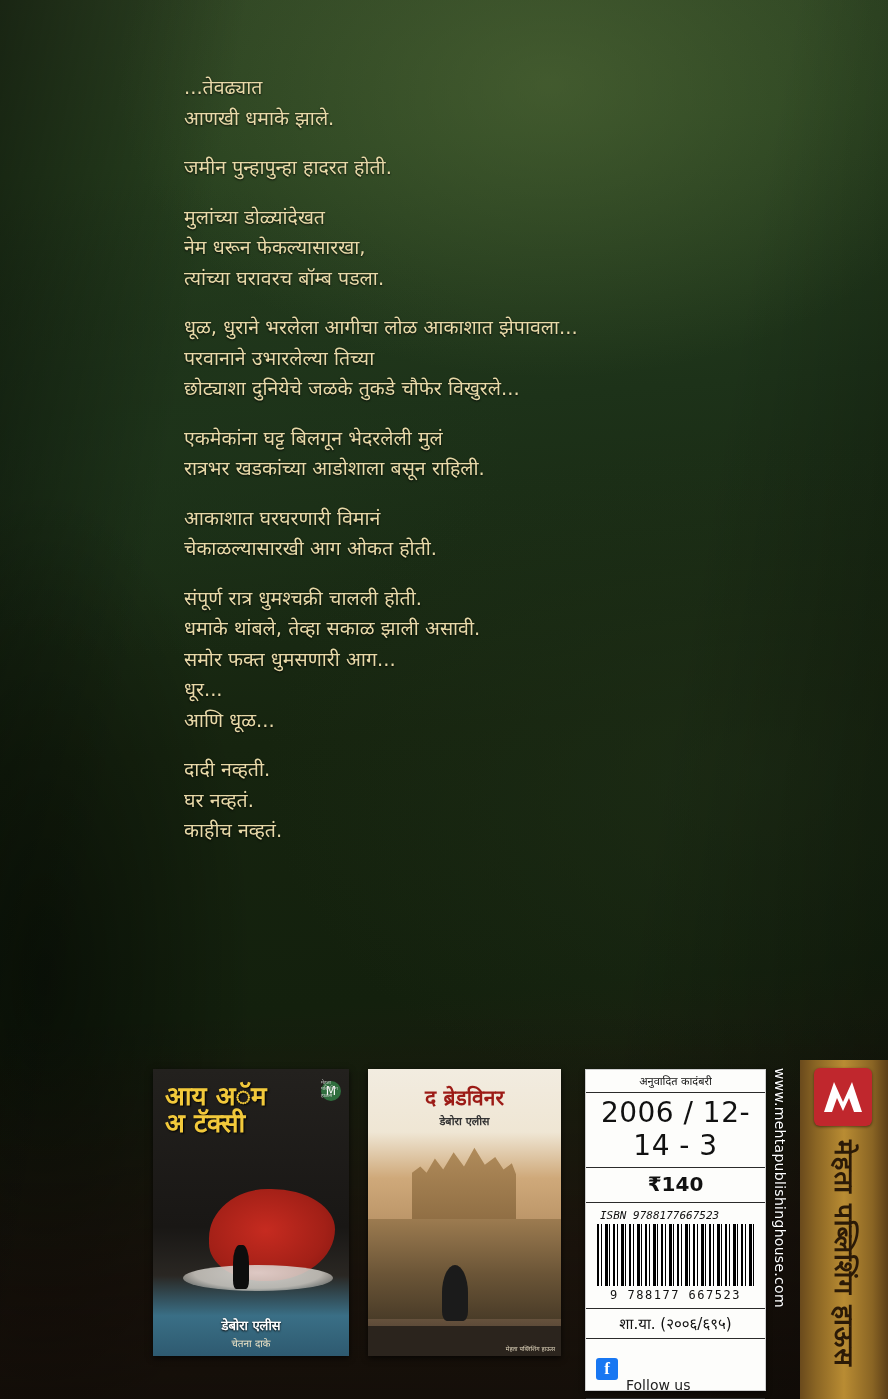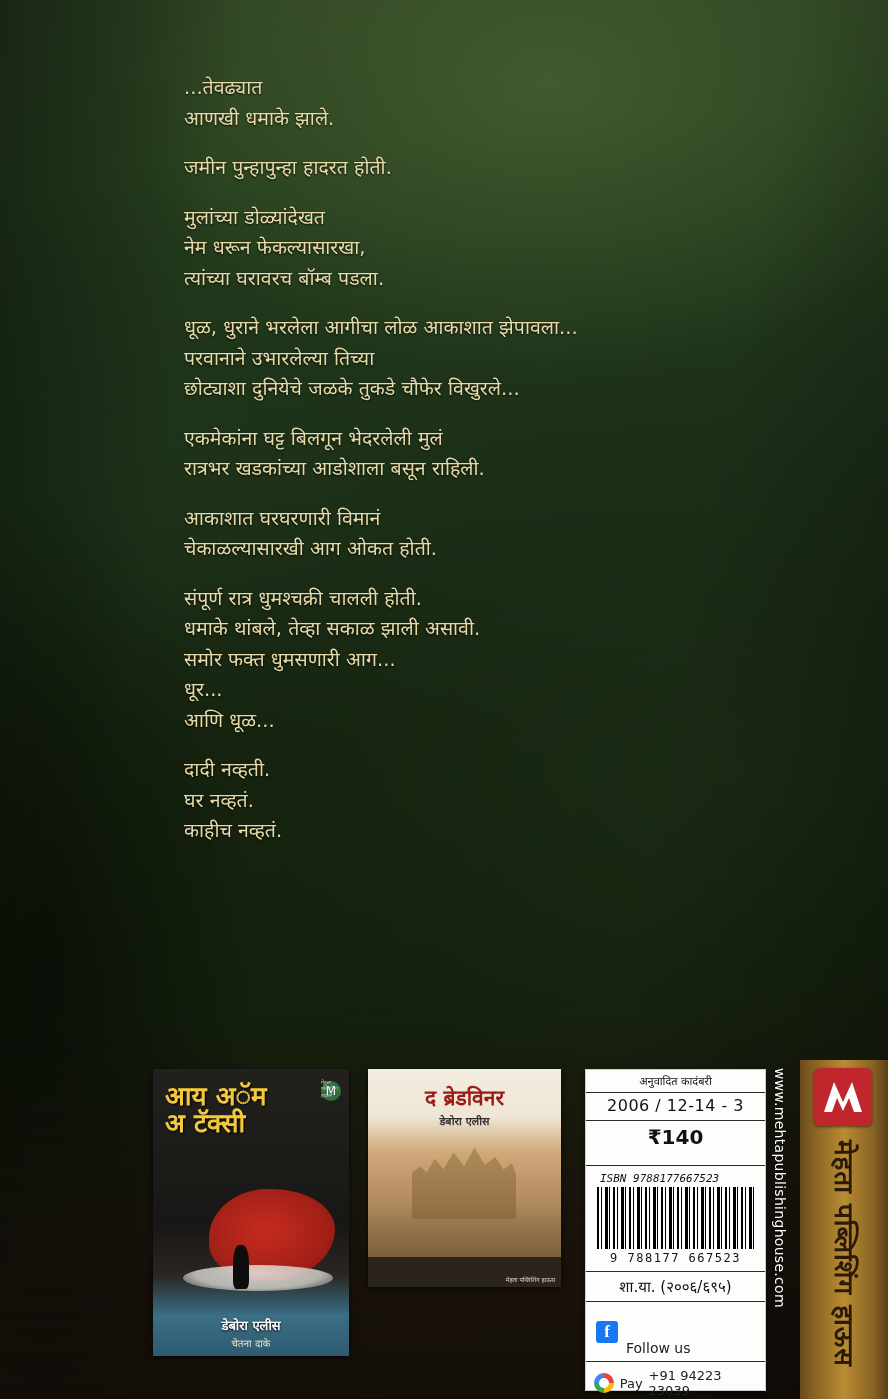--- a/index.html
+++ b/index.html
@@ -160,21 +160,21 @@
     bottom: 6px;
     text-align: center;
     color: #f0e6c8;
     font-size: 10px;
   }
 
   .thumb-2 {
     left: 368px;
     top: 9px;
     width: 193px;
-    height: 218px;
+    height: 287px;
     background: linear-gradient(180deg, #f2ece0 0%, #efe6d4 22%, #cfa97a 38%, #b08a5e 62%, #6d5740 85%, #3a3028 100%);
   }
   .t2-title {
     position: absolute;
     left: 0;
     right: 0;
     top: 14px;
     text-align: center;
     color: #9c1b16;
     font-size: 21px;
@@ -250,29 +250,29 @@
   .ib-row {
     border-bottom: 1px solid #2b2b2b;
     text-align: center;
     color: #111;
   }
   .ib-genre {
     font-size: 11px;
     padding: 3px 0 4px;
   }
   .ib-code {
-    font-size: 16px;
+    font-size: 28px;
     letter-spacing: 0.5px;
     padding: 3px 0 5px;
     font-family: "DejaVu Sans", sans-serif;
   }
   .ib-price {
     font-size: 20px;
     font-weight: bold;
-    padding: 4px 0 16px;
+    padding: 4px 0 6px;
   }
   .barcode {
     padding: 6px 10px 2px;
     text-align: center;
   }
   .bc-label {
     font-family: "DejaVu Sans Mono", monospace;
     font-size: 11px;
     color: #111;
     text-align: left;

